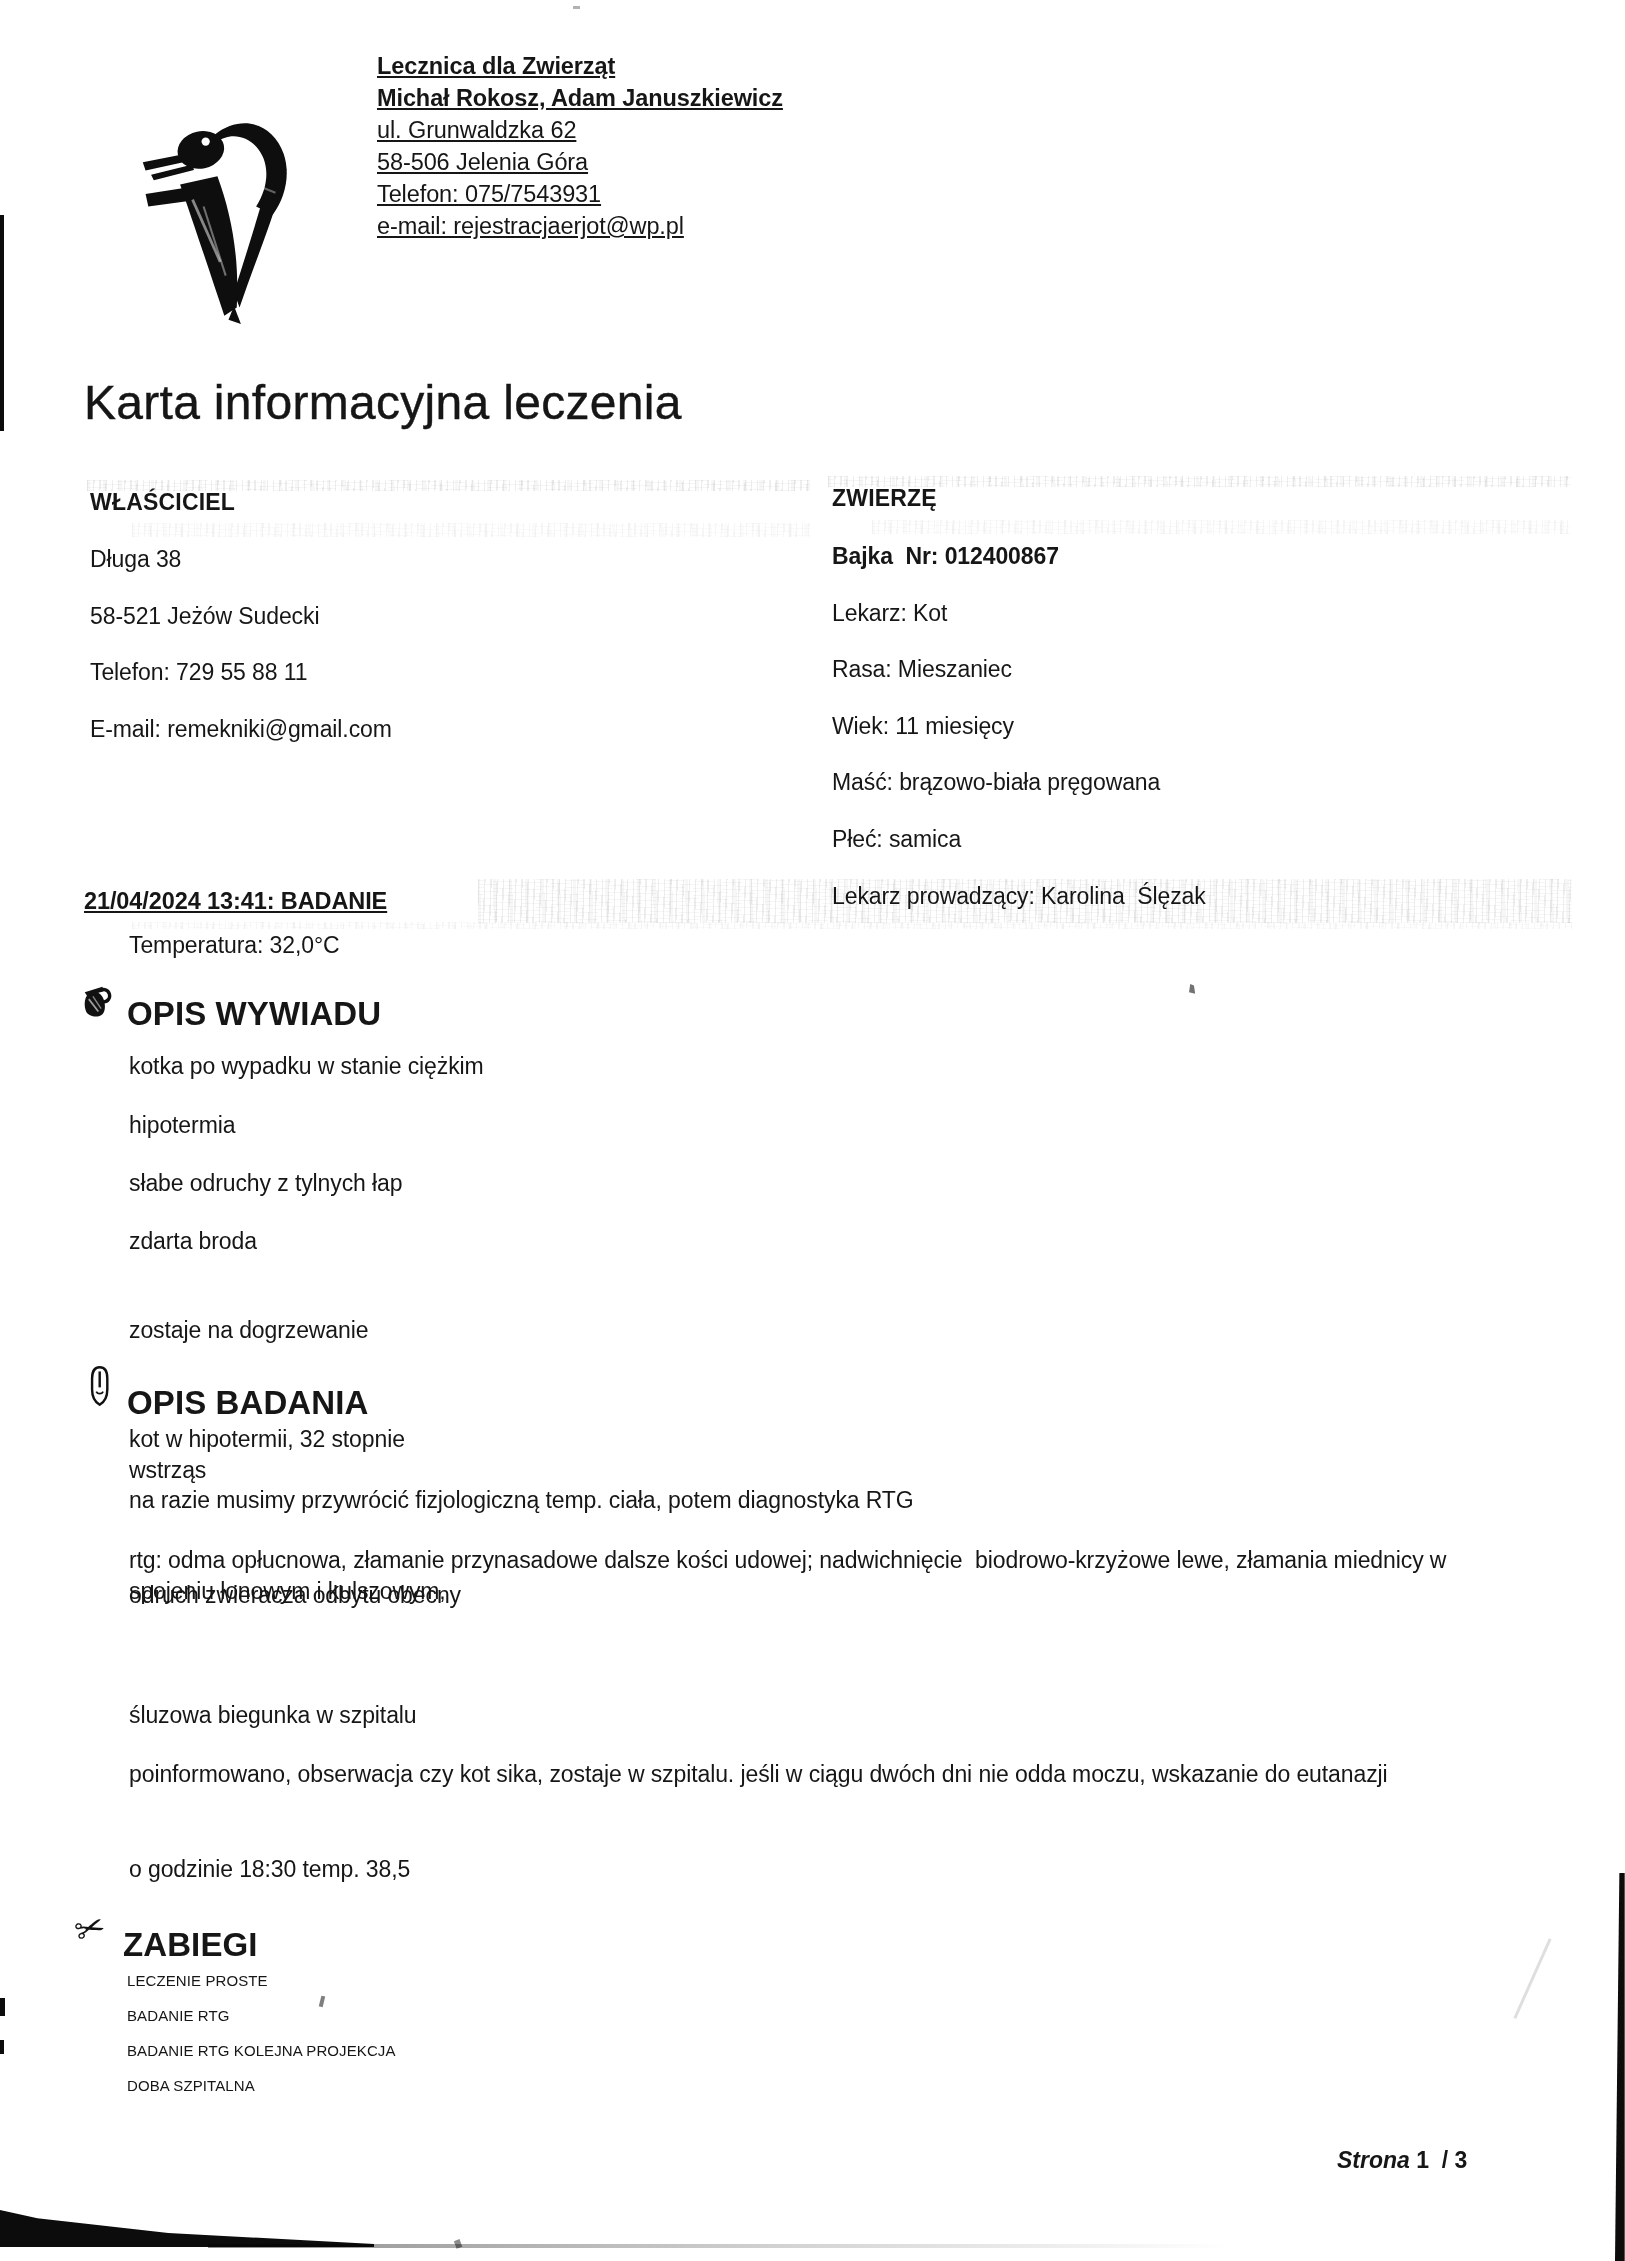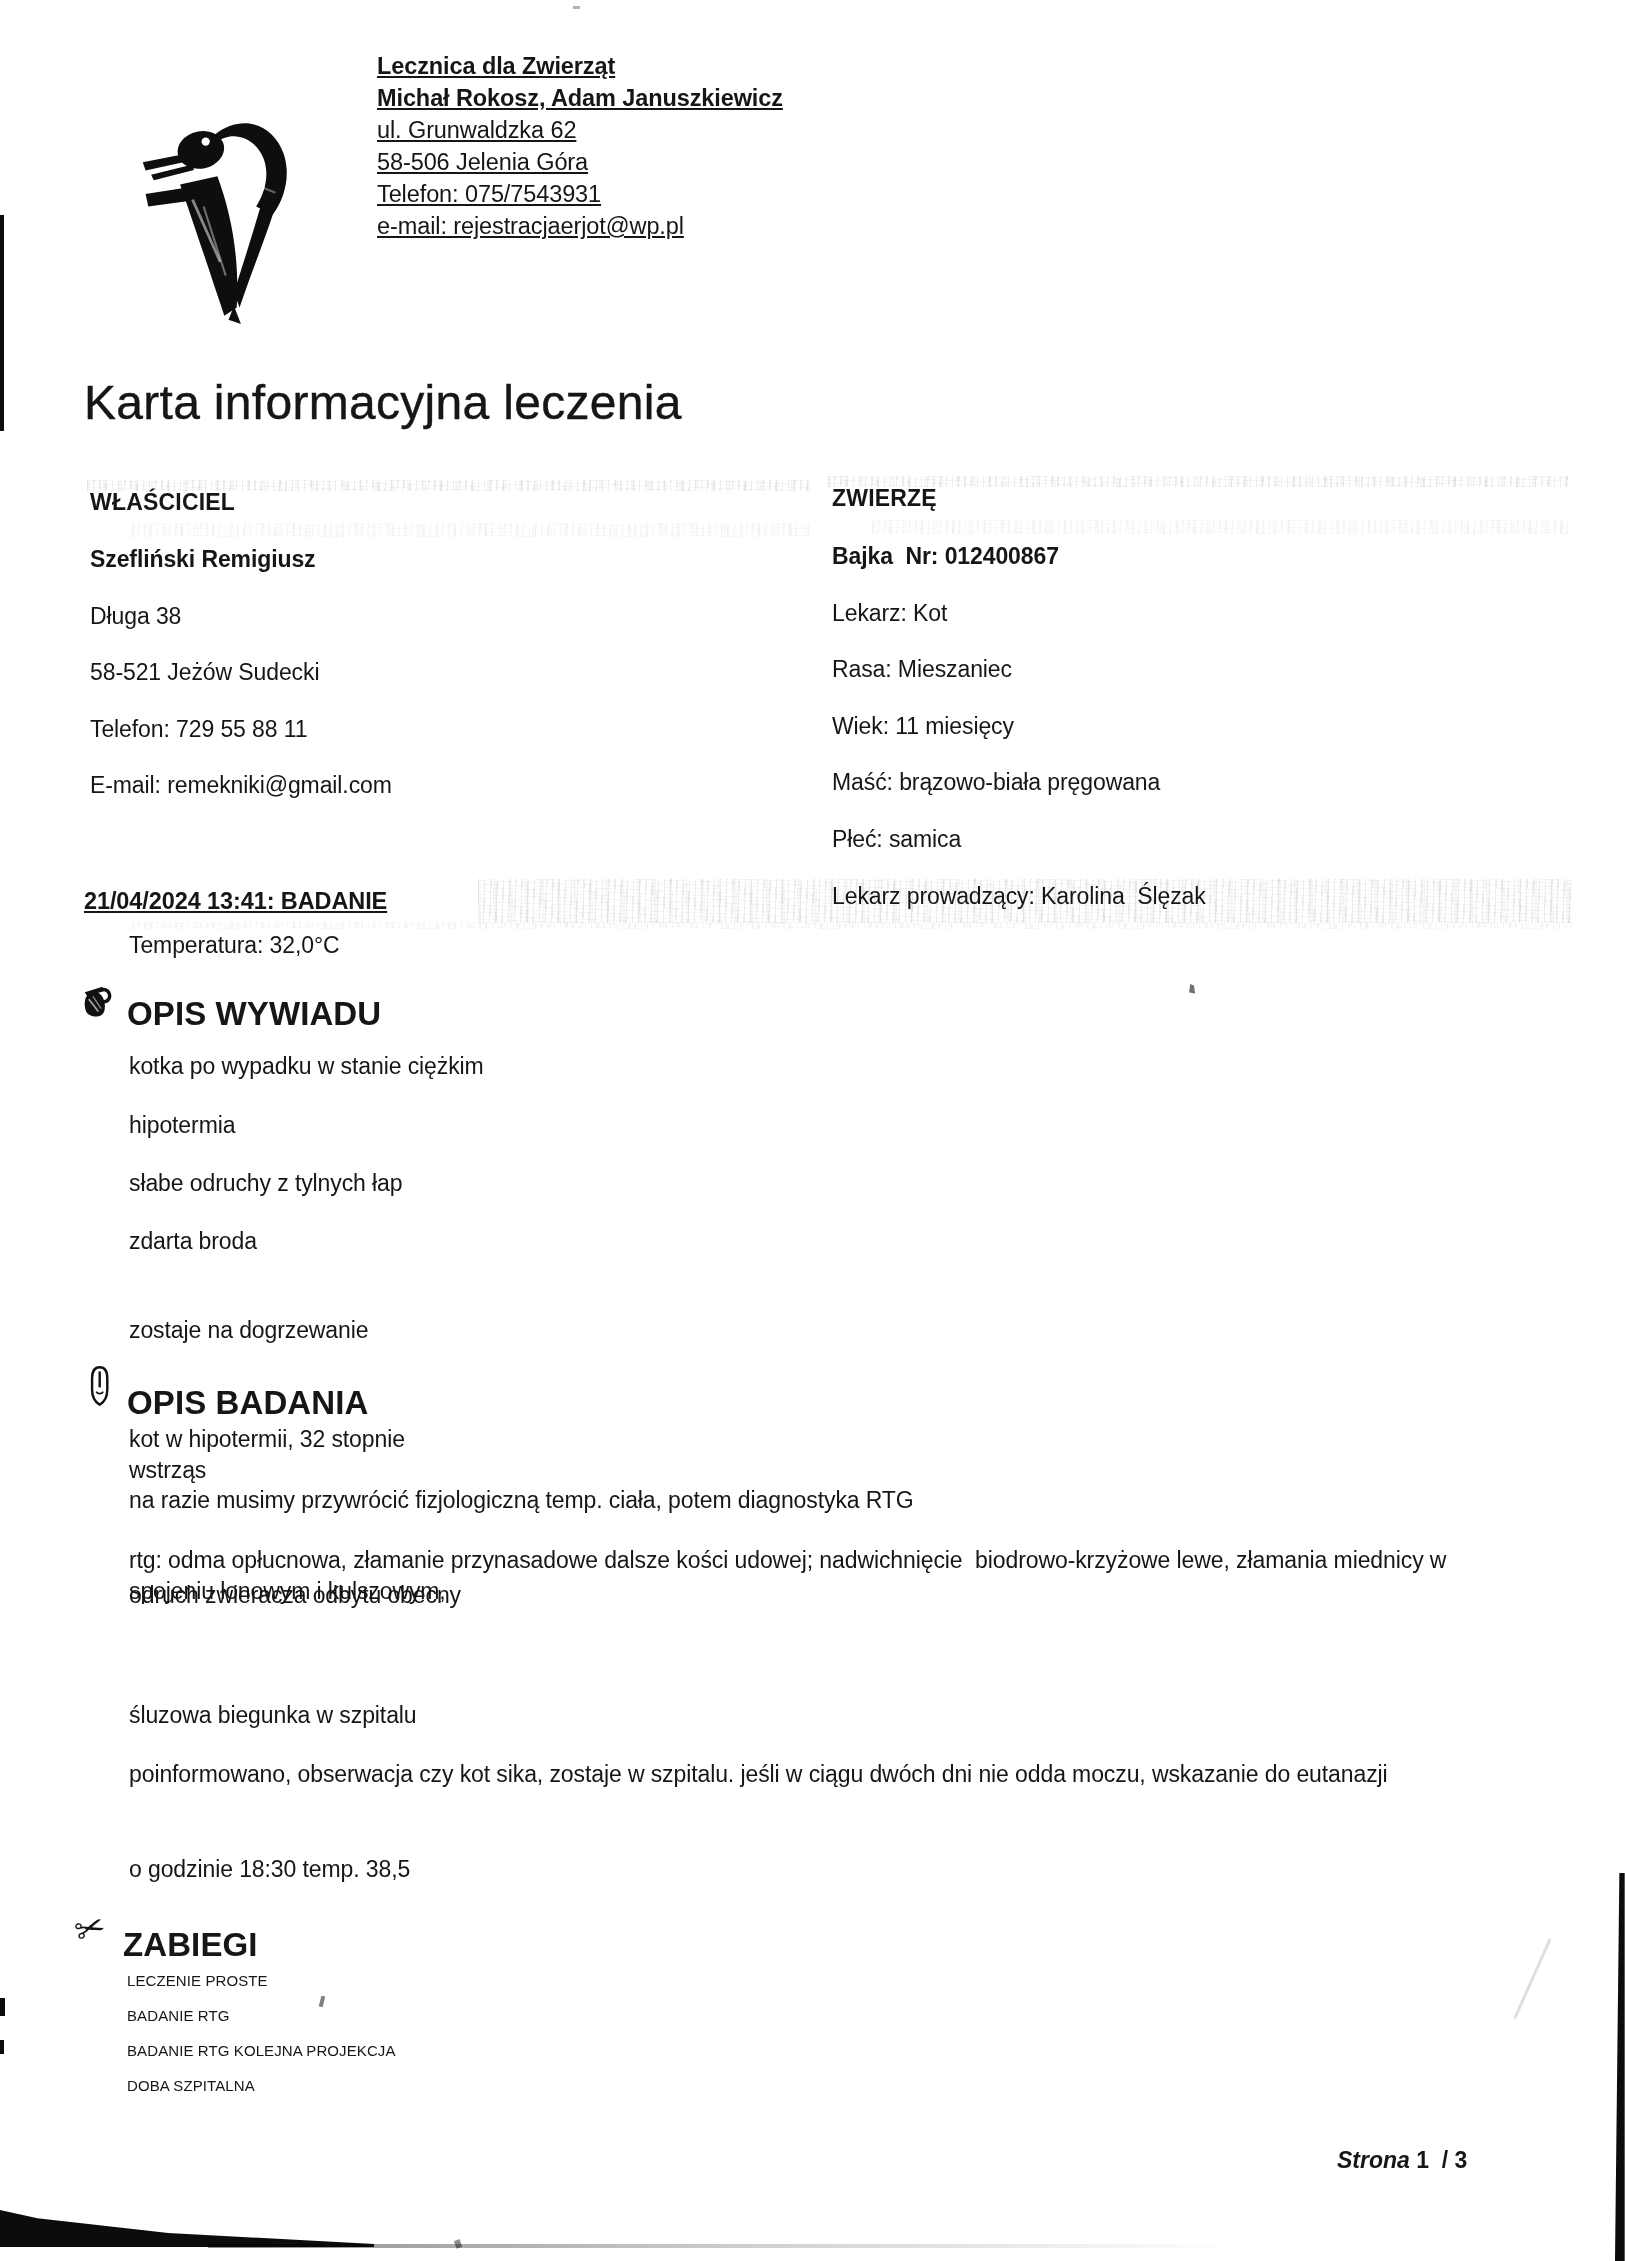--- a/index.html
+++ b/index.html
@@ -95,21 +95,20 @@
     <div class="txt sz34">Telefon: 075/7543931</div>
     <div class="txt sz34">e-mail: rejestracjaerjot@wp.pl</div>
   </div>
 
   <div class="abs txt title" style="left:84px;top:375px;">Karta informacyjna leczenia</div>
 
   <div class="abs smudge" style="left:87px;top:480px;width:723px;height:11px;"></div>
   <div class="abs smudge faint" style="left:132px;top:523px;width:678px;height:14px;"></div>
   <div class="abs" style="left:90px;top:489px;width:706px;">
     <div class="txt sec-label" style="margin-bottom:28px;">WŁAŚCICIEL</div>
-    <div class="txt sz33 b row">Szefliński Remigiusz</div>
     <div class="txt sz33 row">Długa 38</div>
     <div class="txt sz33 row">58-521 Jeżów Sudecki</div>
     <div class="txt sz33 row">Telefon: 729 55 88 11</div>
     <div class="txt sz33 row">E-mail: remekniki@gmail.com</div>
   </div>
 
   <div class="abs smudge" style="left:828px;top:476px;width:743px;height:11px;"></div>
   <div class="abs smudge faint" style="left:872px;top:520px;width:699px;height:14px;"></div>
   <div class="abs" style="left:832px;top:485px;width:761px;">
     <div class="txt sec-label" style="margin-bottom:29px;">ZWIERZĘ</div>

